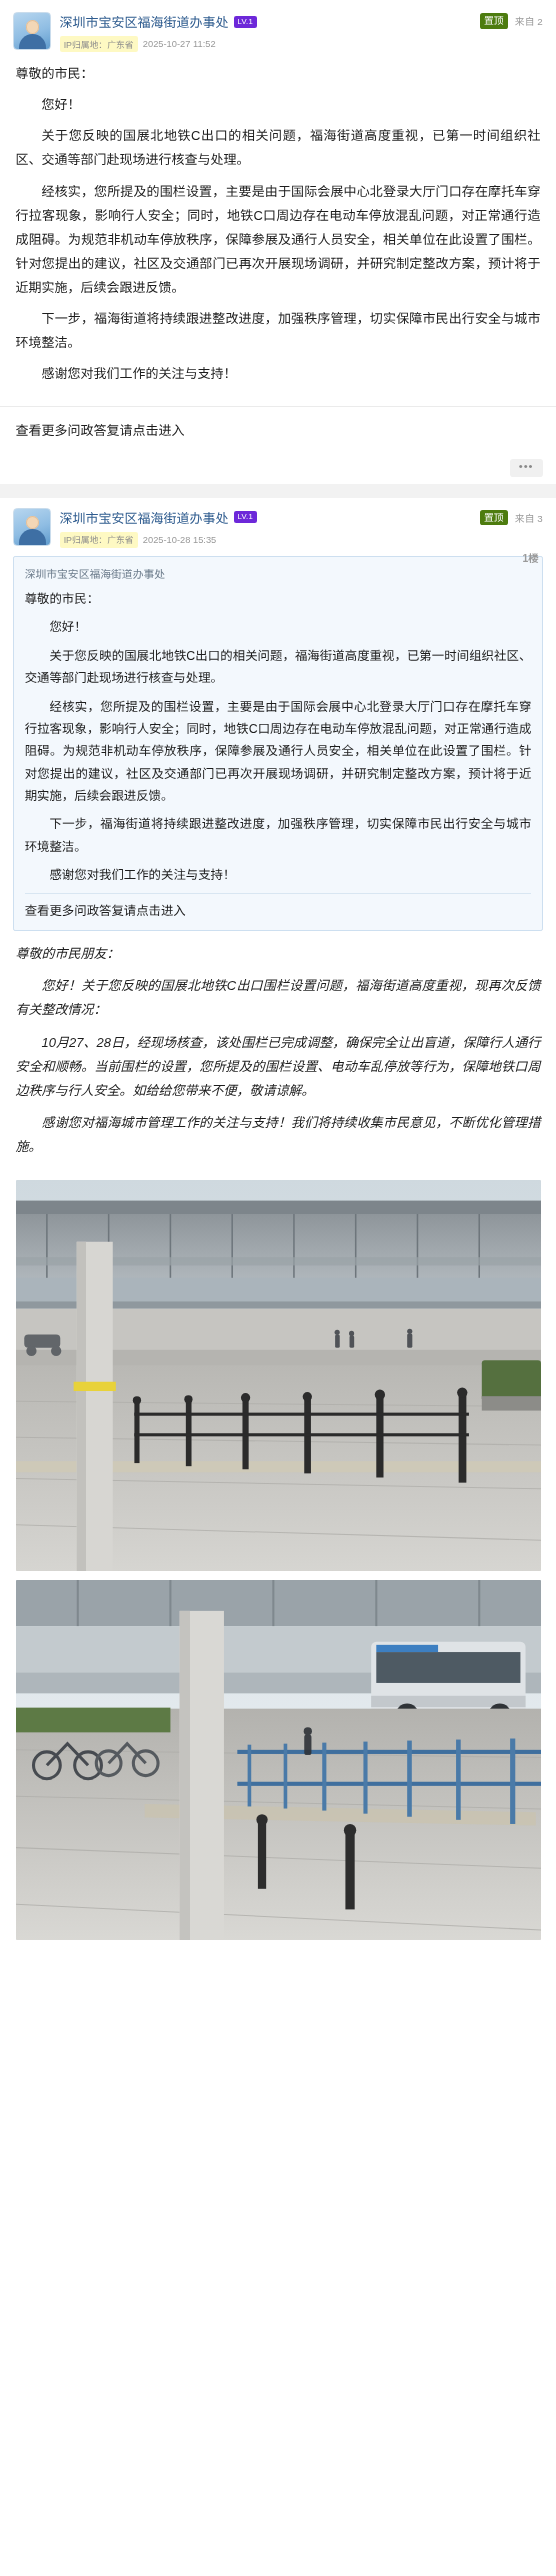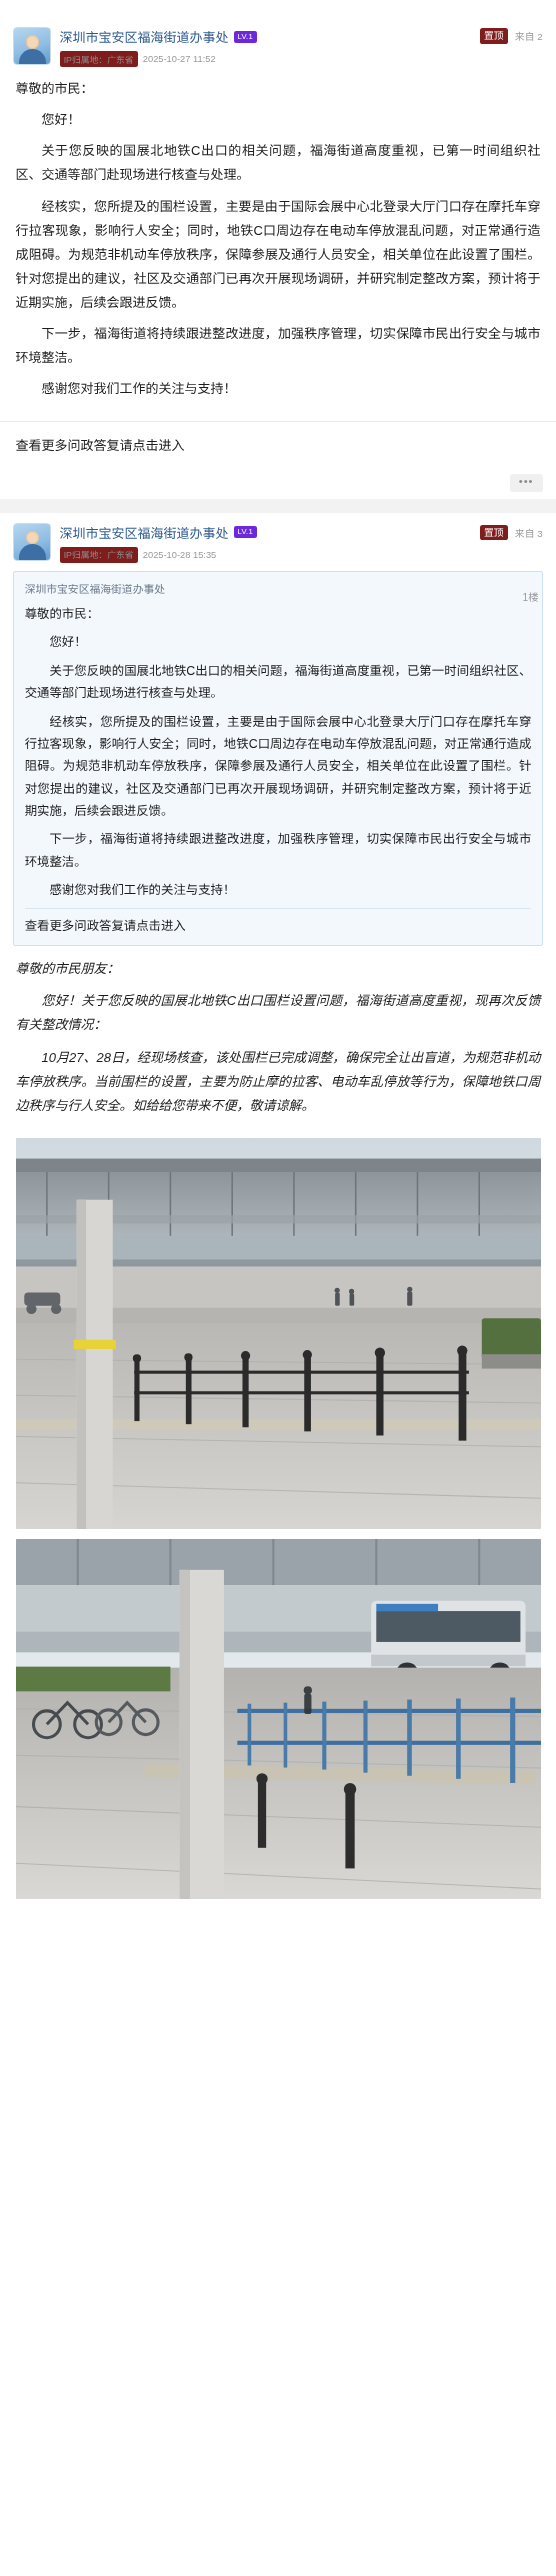--- a/index.html
+++ b/index.html
@@ -9,21 +9,21 @@
     background: #ffffff;
   }
   body {
     width: 556px;
     font-family: "Liberation Sans", "DejaVu Sans", sans-serif;
     color: #1a1a1a;
     -webkit-font-smoothing: antialiased;
   }
   .page {
     width: 556px;
-    margin: 16px auto;
+    margin: 1px auto;
     background: #ffffff;
   }
 
   
   .post-header {
     display: flex;
     align-items: flex-start;
     padding: 11.3px 13.4px 5.2px 13.4px;
     position: relative;
   }
@@ -89,36 +89,36 @@
   }
   .hdr-row2 {
     margin-top: 5.2px;
     display: flex;
     align-items: center;
     gap: 5.2px;
     font-size: 9.3px;
     color: #9a9a9a;
   }
   .ip-tag {
-    background: #7f1d1d;
+    background: #fef9c3;
     color: #8d8d8d;
     padding: 1.5px 4.1px;
     border-radius: 2.1px;
     font-size: 8.8px;
   }
   .hdr-right {
     position: absolute;
     right: 13.4px;
     top: 12.4px;
     display: flex;
     align-items: center;
     gap: 7.2px;
   }
   .pin-badge {
-    background: #7f1d1d;
+    background: #4d7c0f;
     color: #ffffff;
     font-size: 9.8px;
     padding: 2.1px 4.1px;
     border-radius: 2.6px;
     line-height: 1.15;
   }
   .from-text {
     font-size: 9.8px;
     color: #9a9a9a;
     white-space: nowrap;
@@ -180,23 +180,24 @@
   
   .reply-header {
     display: flex;
     align-items: flex-start;
     padding: 10.3px 13.4px 3.1px 13.4px;
     position: relative;
   }
   .floor-no {
     position: absolute;
     right: 17.5px;
-    top: 76px;
+    top: 52px;
     font-size: 10.3px;
     color: #9a9a9a;
+    font-weight: bold;
   }
   .quote-card {
     margin: 5.2px 13.4px 0 13.4px;
     border: 0.5px solid #cddff0;
     background: #f3f8fd;
     border-radius: 2.1px;
     padding: 8.2px 10.3px 10.3px 10.3px;
   }
   .quote-title {
     font-size: 10.8px;
@@ -317,21 +318,22 @@
       <p class="indent">下一步，福海街道将持续跟进整改进度，加强秩序管理，切实保障市民出行安全与城市环境整洁。</p>
       <p class="indent">感谢您对我们工作的关注与支持！</p>
     </div>
     <div class="quote-div"></div>
     <div class="quote-link">查看更多问政答复请点击进入</div>
   </div>
 
   <div class="reply-body">
     <p>尊敬的市民朋友：</p>
     <p class="indent">您好！关于您反映的国展北地铁C出口围栏设置问题，福海街道高度重视，现再次反馈有关整改情况：</p>
-    <p class="indent">10月27、28日，经现场核查，该处围栏已完成调整，确保完全让出盲道，为规范非机动车停放秩序。当前围栏的设置，主要为防止摩的拉客、电动车乱停放等行为，保障地铁口周边秩序与行人安全。如给给您带来不便，敬请谅解。</p>
+    <p class="indent">10月27、28日，经现场核查，该处围栏已完成调整，确保完全让出盲道，保障行人通行安全和顺畅。当前围栏的设置，您所提及的围栏设置、电动车乱停放等行为，保障地铁口周边秩序与行人安全。如给给您带来不便，敬请谅解。</p>
+    <p class="indent">感谢您对福海城市管理工作的关注与支持！我们将持续收集市民意见，不断优化管理措施。</p>
   </div>
 
   <div class="photos">
 
     <div class="photo">
       <svg viewBox="0 0 1020 760" preserveAspectRatio="none" role="img" aria-label="plaza fence photo">
         <defs>
           <linearGradient id="sky1" x1="0" y1="0" x2="0" y2="1">
             <stop offset="0%" stop-color="#cfd9df"></stop>
             <stop offset="100%" stop-color="#e9eef1"></stop>

